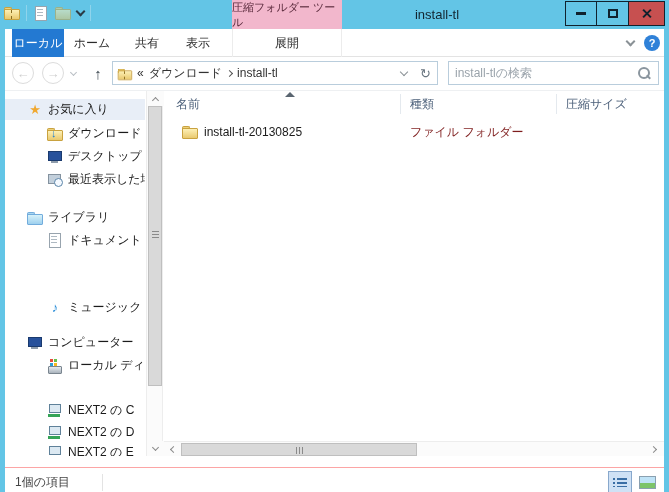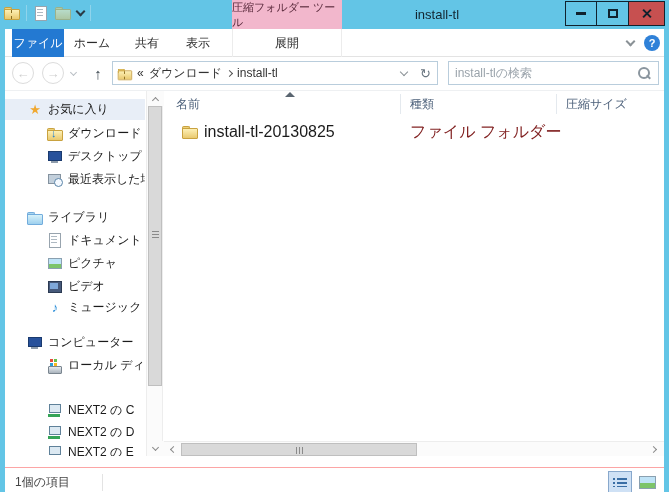--- a/index.html
+++ b/index.html
@@ -111,21 +111,21 @@
   .sbtn.down { bottom:0; } .sbtn.down .c { transform:rotate(45deg); margin-bottom:3px; }
   .vthumb { position:absolute; left:1px; top:15px; width:14px; height:280px; background:#d9d9d9; border:1px solid #bfbfbf; cursor:grab; }
   .vthumb::after { content:""; position:absolute; left:3px; top:124px; width:7px; height:1px; background:#8a8a8a; box-shadow:0 3px 0 #8a8a8a, 0 6px 0 #8a8a8a; }
 
   
   .filelist { position:absolute; left:159px; top:0; width:500px; height:365px; }
   .fl-head { position:absolute; left:0; top:0; width:500px; height:26px; font-size:12px; color:#4c607a; }
   .col-h { position:absolute; top:0; height:26px; display:flex; align-items:center; cursor:pointer; }
   .col-sep { position:absolute; top:3px; width:1px; height:20px; background:#e4e9ee; }
   .sort-tri { position:absolute; left:121px; top:1px; width:0; height:0; border-left:5px solid transparent; border-right:5px solid transparent; border-bottom:5px solid #5a6570; }
-  .frow { position:absolute; left:2px; top:30px; width:496px; height:22px; display:flex; align-items:center; font-size:16px; color:#1b1b1b; cursor:pointer; }
+  .frow { position:absolute; left:2px; top:30px; width:496px; height:22px; display:flex; align-items:center; font-size:12px; color:#1b1b1b; cursor:pointer; }
   .frow .name { margin-left:6px; }
   .frow .ftype { position:absolute; left:244px; color:#7f1d1d; }
 
   
   .hscroll { position:absolute; left:0px; top:350px; width:500px; height:15px; background:#fbfbfb; border-top:1px solid #ededed; }
   .hbtn { position:absolute; top:0; width:15px; height:15px; display:flex; align-items:center; justify-content:center; cursor:pointer; }
   .hbtn .c { width:5px; height:5px; border-right:1px solid #8a8a8a; border-bottom:1px solid #8a8a8a; }
   .hbtn.left { left:0; } .hbtn.left .c { transform:rotate(135deg); margin-left:3px; }
   .hbtn.right { right:2px; } .hbtn.right .c { transform:rotate(-45deg); margin-right:3px; }
   .hthumb { position:absolute; left:17px; top:1px; width:236px; height:13px; background:#d9d9d9; border:1px solid #bfbfbf; cursor:grab; }
@@ -171,21 +171,21 @@
         </div>
       <div class="wbtn close">
           <span class="g-close"></span>
         </div>
     </div>
   </div>
 
   <div class="inner">
 
     <div class="ribbonrow">
-      <div class="rtab file">ファイル</div>
+      <div class="rtab file">ローカル</div>
       <div class="rtab" style="left:62px;width:50px">ホーム</div>
       <div class="rtab" style="left:117px;width:50px">共有</div>
       <div class="rtab" style="left:168px;width:50px">表示</div>
       <div class="rtab ctx" style="left:227px;width:110px">展開</div>
       <div class="ribbon-right">
         <span class="chev"></span>
         <span class="help"></span>
       </div>
     </div>
 
@@ -237,28 +237,20 @@
         </div>
 
         <div class="srow" style="top:116px">
           <span class="ico fold" style="filter:hue-rotate(160deg) saturate(.7)"></span>
           <span class="lbl">ライブラリ</span>
         </div>
         <div class="srow child" style="top:139px">
           <span class="ico doc"></span>
           <span class="lbl">ドキュメント</span>
         </div>
-        <div class="srow child" style="top:162px">
-          <span class="ico pic"></span>
-          <span class="lbl">ピクチャ</span>
-        </div>
-        <div class="srow child" style="top:185px">
-          <span class="ico vid"></span>
-          <span class="lbl">ビデオ</span>
-        </div>
         <div class="srow child" style="top:206px">
           <span class="ico note"></span>
           <span class="lbl">ミュージック</span>
         </div>
 
         <div class="srow" style="top:241px">
           <span class="ico mon"></span>
           <span class="lbl">コンピューター</span>
         </div>
         <div class="srow child" style="top:264px">

